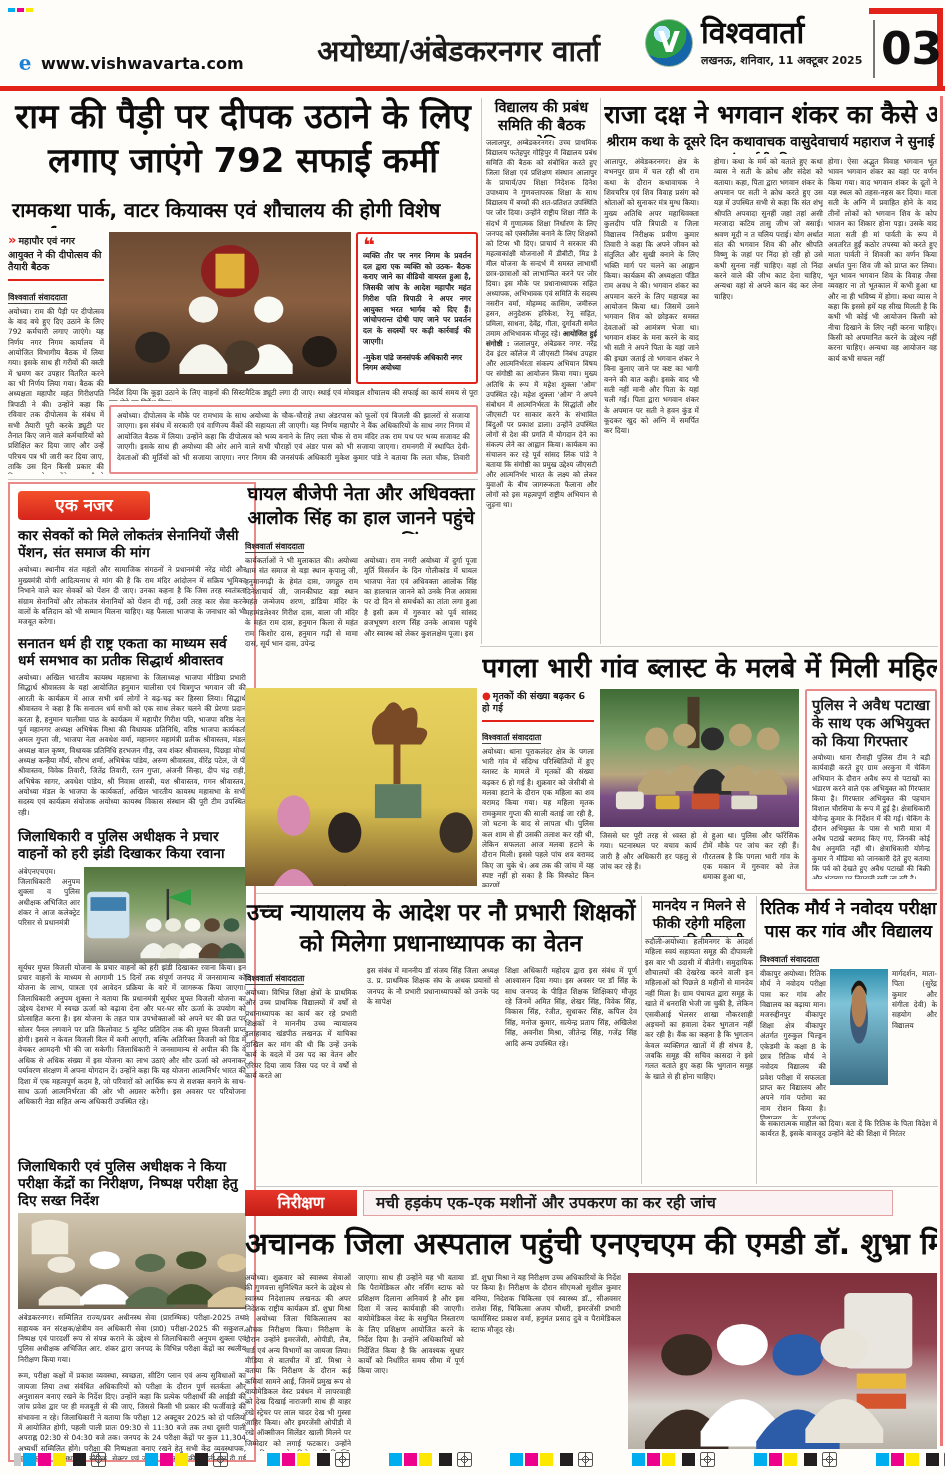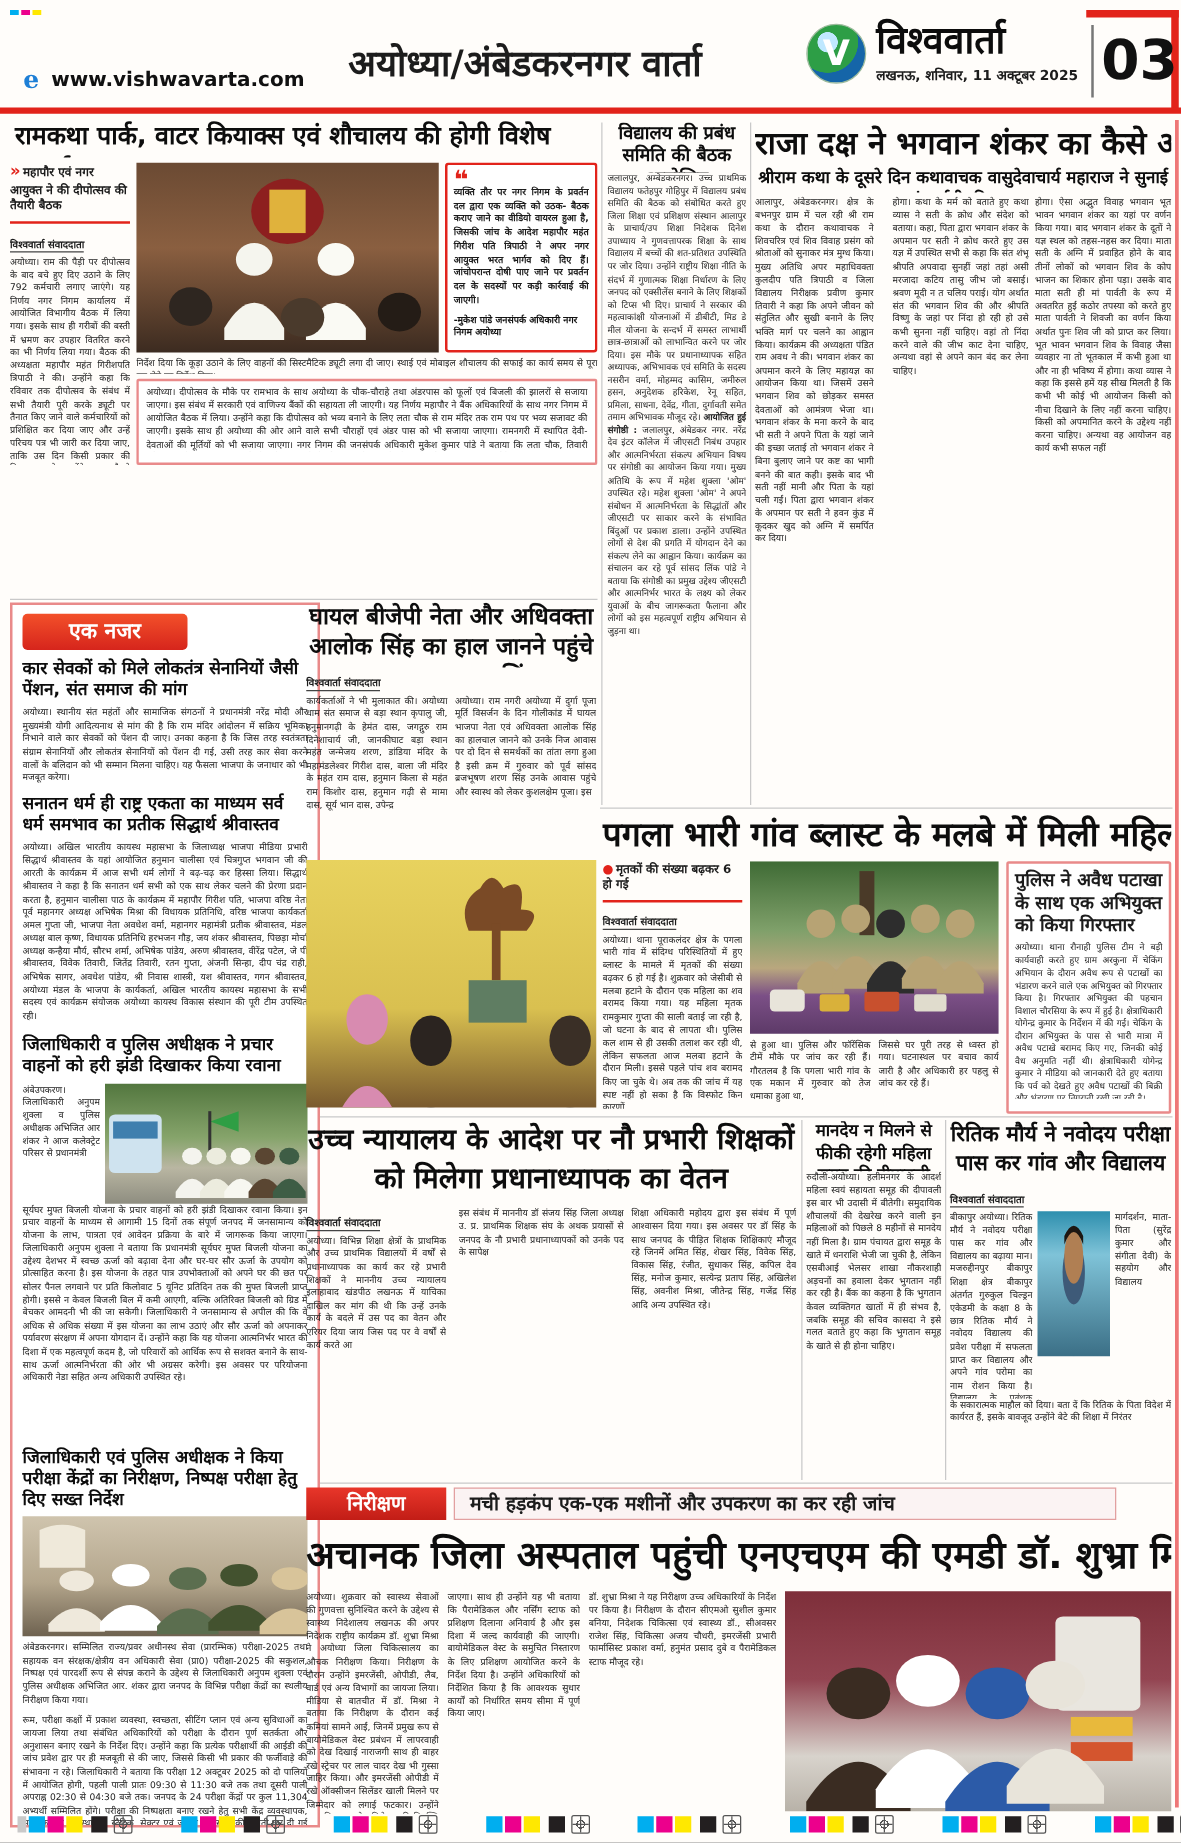--- a/index.html
+++ b/index.html
@@ -96,21 +96,21 @@
   <div class="abs" style="left:8px;top:8px;display:flex;gap:2px">
     <span style="width:7px;height:4px;background:#00aeef"></span>
     <span style="width:7px;height:4px;background:#ec008c"></span>
     <span style="width:7px;height:4px;background:#ffe800"></span>
   </div>
 
   <div class="abs" style="left:14px;top:52px;display:flex;align-items:center;gap:5px">
     <span class="e-icon">e</span>
     <span class="site">www.vishwavarta.com</span>
   </div>
-  <div class="abs section-title" style="left:240px;top:30px;width:360px;text-align:center">अयोध्या/अंबेडकरनगर वार्ता</div>
+  <div class="abs section-title" style="left:240px;top:30px;width:360px;text-align:right">अयोध्या/अंबेडकरनगर वार्ता</div>
   <div class="abs" style="left:645px;top:18px;display:flex;gap:8px;align-items:flex-end">
     <div class="logo-circle"></div>
     <div>
       <div class="masthead-name">विश्ववार्ता</div>
       <div class="masthead-date">लखनऊ,   शनिवार, 11 अक्टूबर 2025</div>
     </div>
   </div>
   <div class="abs" style="left:869px;top:8px;width:68px;height:76px;border-top:6px solid #e2231a;border-right:6px solid #e2231a;">
     <div style="border-left:2px solid #777;height:58px;margin:6px 0 0 4px;display:flex;align-items:center;">
       <span class="pageno" style="padding-left:6px">03</span>
@@ -123,20 +123,21 @@
   <div class="abs divider" style="left:600px;top:98px;width:1px;height:546px"></div>
   <div class="abs divider" style="left:240px;top:484px;width:1px;height:700px"></div>
   <div class="abs divider" style="left:8px;top:479px;width:470px;height:1px"></div>
   <div class="abs divider" style="left:480px;top:646px;width:458px;height:1px"></div>
   <div class="abs divider" style="left:243px;top:893px;width:695px;height:1px"></div>
   <div class="abs divider" style="left:641px;top:896px;width:1px;height:288px"></div>
   <div class="abs divider" style="left:756px;top:896px;width:1px;height:288px"></div>
   <div class="abs divider" style="left:243px;top:1186px;width:695px;height:1px"></div>
 
   <div class="abs" style="left:8px;top:94px;width:470px;height:384px">
+    <div class="hd" style="font-size:34px;line-height:1.3;height:102px">राम की पैड़ी पर दीपक उठाने के लिए लगाए जाएंगे 792 सफाई कर्मी</div>
     <div class="hd" style="font-size:20px;height:32px;text-align:left;padding-left:4px">रामकथा पार्क, वाटर कियाक्स एवं शौचालय की होगी विशेष सफाई</div>
     <div class="flexrow" style="gap:5px;height:242px;margin-top:4px">
       <div class="col" style="width:96px">
         <div class="kicker"><span class="arrow">»</span><span>महापौर एवं नगर आयुक्त ने की दीपोत्सव की तैयारी बैठक</span></div>
         <div class="byline">विश्ववार्ता संवाददाता</div>
         <div class="body-text" style="height:170px">अयोध्या। राम की पैड़ी पर दीपोत्सव के बाद बचे हुए दिए उठाने के लिए 792 कर्मचारी लगाए जाएंगे। यह निर्णय नगर निगम कार्यालय में आयोजित विभागीय बैठक में लिया गया। इसके साथ ही गरीबों की बस्ती में भ्रमण कर उपहार वितरित करने का भी निर्णय लिया गया। बैठक की अध्यक्षता महापौर महंत गिरीशपति त्रिपाठी ने की। उन्होंने कहा कि रविवार तक दीपोत्सव के संबंध में सभी तैयारी पूरी करके ड्यूटी पर तैनात किए जाने वाले कर्मचारियों को प्रशिक्षित कर दिया जाए और उन्हें परिचय पत्र भी जारी कर दिया जाए, ताकि उस दिन किसी प्रकार की दिक्कत न हो। उन्होंने उदया चौराहे के पास टॉयलेट एवं पानी की व्यवस्था रखने, साकेत महाविद्यालय सहित तीन स्थानों पर बनाई गई पार्किंग में प्रकाश की व्यवस्था करने का निर्देश दिया। नगर आयुक्त जयेंद्र कुमार ने</div>
       </div>
       <div style="flex:1;display:flex;flex-direction:column;gap:4px;overflow:hidden">
         <div class="flexrow" style="gap:5px;height:152px">
           <div class="ph ph-meeting" style="flex:1;height:152px">
@@ -214,21 +215,21 @@
       <div class="item-head">कार सेवकों को मिले लोकतंत्र सेनानियों जैसी पेंशन, संत समाज की मांग</div>
       <div class="body-text">अयोध्या। स्थानीय संत महंतों और सामाजिक संगठनों ने प्रधानमंत्री नरेंद्र मोदी और मुख्यमंत्री योगी आदित्यनाथ से मांग की है कि राम मंदिर आंदोलन में सक्रिय भूमिका निभाने वाले कार सेवकों को पेंशन दी जाए। उनका कहना है कि जिस तरह स्वतंत्रता संग्राम सेनानियों और लोकतंत्र सेनानियों को पेंशन दी गई, उसी तरह कार सेवा करने वालों के बलिदान को भी सम्मान मिलना चाहिए। यह फैसला भाजपा के जनाधार को भी मजबूत करेगा।</div>
     </div>
     <div>
       <div class="item-head">सनातन धर्म ही राष्ट्र एकता का माध्यम सर्व धर्म समभाव का प्रतीक सिद्धार्थ श्रीवास्तव</div>
       <div class="body-text" style="height:148px">अयोध्या। अखिल भारतीय कायस्थ महासभा के जिलाध्यक्ष भाजपा मीडिया प्रभारी सिद्धार्थ श्रीवास्तव के यहां आयोजित हनुमान चालीसा एवं चित्रगुप्त भगवान जी की आरती के कार्यक्रम में आज सभी धर्म लोगों ने बढ़-चढ़ कर हिस्सा लिया। सिद्धार्थ श्रीवास्तव ने कहा है कि सनातन धर्म सभी को एक साथ लेकर चलने की प्रेरणा प्रदान करता है, हनुमान चालीसा पाठ के कार्यक्रम में महापौर गिरीश पति, भाजपा वरिष्ठ नेता पूर्व महानगर अध्यक्ष अभिषेक मिश्रा की विधायक प्रतिनिधि, वरिष्ठ भाजपा कार्यकर्ता अमल गुप्ता जी, भाजपा नेता अवधेश वर्मा, महानगर महामंत्री प्रतीक श्रीवास्तव, मंडल अध्यक्ष बाल कृष्ण, विधायक प्रतिनिधि हरभजन गौड़, जय शंकर श्रीवास्तव, पिछड़ा मोर्चा अध्यक्ष कन्हैया मौर्य, सौरभ शर्मा, अभिषेक पांडेय, अरुण श्रीवास्तव, वीरेंद्र पटेल, जे पी श्रीवास्तव, विवेक तिवारी, जितेंद्र तिवारी, रतन गुप्ता, अंजनी सिन्हा, दीप चंद्र राही, अभिषेक सागर, अवधेश पांडेय, श्री निवास शास्त्री, यश श्रीवास्तव, गगन श्रीवास्तव, अयोध्या मंडल के भाजपा के कार्यकर्ता, अखिल भारतीय कायस्थ महासभा के सभी सदस्य एवं कार्यक्रम संयोजक अयोध्या कायस्थ विकास संस्थान की पूरी टीम उपस्थित रही।</div>
     </div>
     <div>
       <div class="item-head">जिलाधिकारी व पुलिस अधीक्षक ने प्रचार वाहनों को हरी झंडी दिखाकर किया रवाना</div>
       <div class="flexrow" style="gap:4px">
-        <div class="col body-text" style="width:62px;height:96px">अंबेउपकरण। जिलाधिकारी अनुपम शुक्ला व पुलिस अधीक्षक अभिजित आर शंकर ने आज कलेक्ट्रेट परिसर से प्रधानमंत्री</div>
+        <div class="col body-text" style="width:62px;height:96px">अंबेएनएचएम। जिलाधिकारी अनुपम शुक्ला व पुलिस अधीक्षक अभिजित आर शंकर ने आज कलेक्ट्रेट परिसर से प्रधानमंत्री</div>
         <div class="ph ph-flagoff" style="flex:1;height:96px">
           <svg viewBox="0 0 100 70" preserveAspectRatio="none">
             <rect x="2" y="18" width="26" height="34" rx="3" fill="#cfe3ef"></rect>
             <rect x="4" y="22" width="22" height="10" fill="#3f7fae"></rect>
             <path d="M52 22 L66 16 L66 28 Z" fill="#2f9e44"></path>
             <rect x="51" y="16" width="1.5" height="26" fill="#333"></rect>
             <use href="#person" transform="translate(34,36) scale(0.9)" fill="#f4f4ee"></use>
             <use href="#person" transform="translate(46,36) scale(0.9)" fill="#ececde"></use>
             <use href="#person" transform="translate(58,36) scale(0.9)" fill="#f7f7f0"></use>
             <use href="#person" transform="translate(70,36) scale(0.9)" fill="#5a4632"></use>
@@ -291,22 +292,22 @@
             <use href="#person" transform="translate(46,18) scale(1.05)" fill="#2d2d2d"></use>
             <use href="#person" transform="translate(60,16) scale(1.05)" fill="#b7a374"></use>
             <use href="#person" transform="translate(74,18) scale(1.05)" fill="#b7a374"></use>
             <rect x="8" y="52" width="14" height="9" rx="2" fill="#e8e4da"></rect>
             <rect x="28" y="54" width="12" height="7" rx="1" fill="#d9b13a"></rect>
             <rect x="46" y="53" width="14" height="8" rx="1" fill="#c8502e"></rect>
             <rect x="66" y="54" width="13" height="7" rx="1" fill="#e0dccd"></rect>
           </svg>
         </div>
         <div class="flexrow" style="gap:6px;flex:1;overflow:hidden">
+          <div class="col body-text" style="width:50%">जिससे घर पूरी तरह से ध्वस्त हो गया। घटनास्थल पर बचाव कार्य जारी है और अधिकारी हर पहलु से जांच कर रहे हैं।</div>
           <div class="col body-text" style="width:50%">से हुआ था। पुलिस और फॉरेंसिक टीमें मौके पर जांच कर रही हैं। गौरतलब है कि पगला भारी गांव के एक मकान में गुरुवार को तेज धमाका हुआ था,</div>
-          <div class="col body-text" style="width:50%">जिससे घर पूरी तरह से ध्वस्त हो गया। घटनास्थल पर बचाव कार्य जारी है और अधिकारी हर पहलु से जांच कर रहे हैं।</div>
         </div>
       </div>
       <div class="side-box" style="width:118px;height:188px">
         <div class="sb-head">पुलिस ने अवैध पटाखा के साथ एक अभियुक्त को किया गिरफ्तार</div>
         <div class="body-text" style="height:126px;font-size:7.1px">अयोध्या। थाना रौनाही पुलिस टीम ने बड़ी कार्यवाही करते हुए ग्राम अरकुना में चेकिंग अभियान के दौरान अवैध रूप से पटाखों का भंडारण करने वाले एक अभियुक्त को गिरफ्तार किया है। गिरफ्तार अभियुक्त की पहचान विशाल चौरसिया के रूप में हुई है। क्षेत्राधिकारी योगेन्द्र कुमार के निर्देशन में की गई। चेकिंग के दौरान अभियुक्त के पास से भारी मात्रा में अवैध पटाखे बरामद किए गए, जिनकी कोई वैध अनुमति नहीं थी। क्षेत्राधिकारी योगेन्द्र कुमार ने मीडिया को जानकारी देते हुए बताया कि पर्व को देखते हुए अवैध पटाखों की बिक्री और भंडारण पर निगरानी रखी जा रही है।</div>
       </div>
     </div>
   </div>
 
   <div class="abs" style="left:245px;top:897px;width:392px;height:286px">

